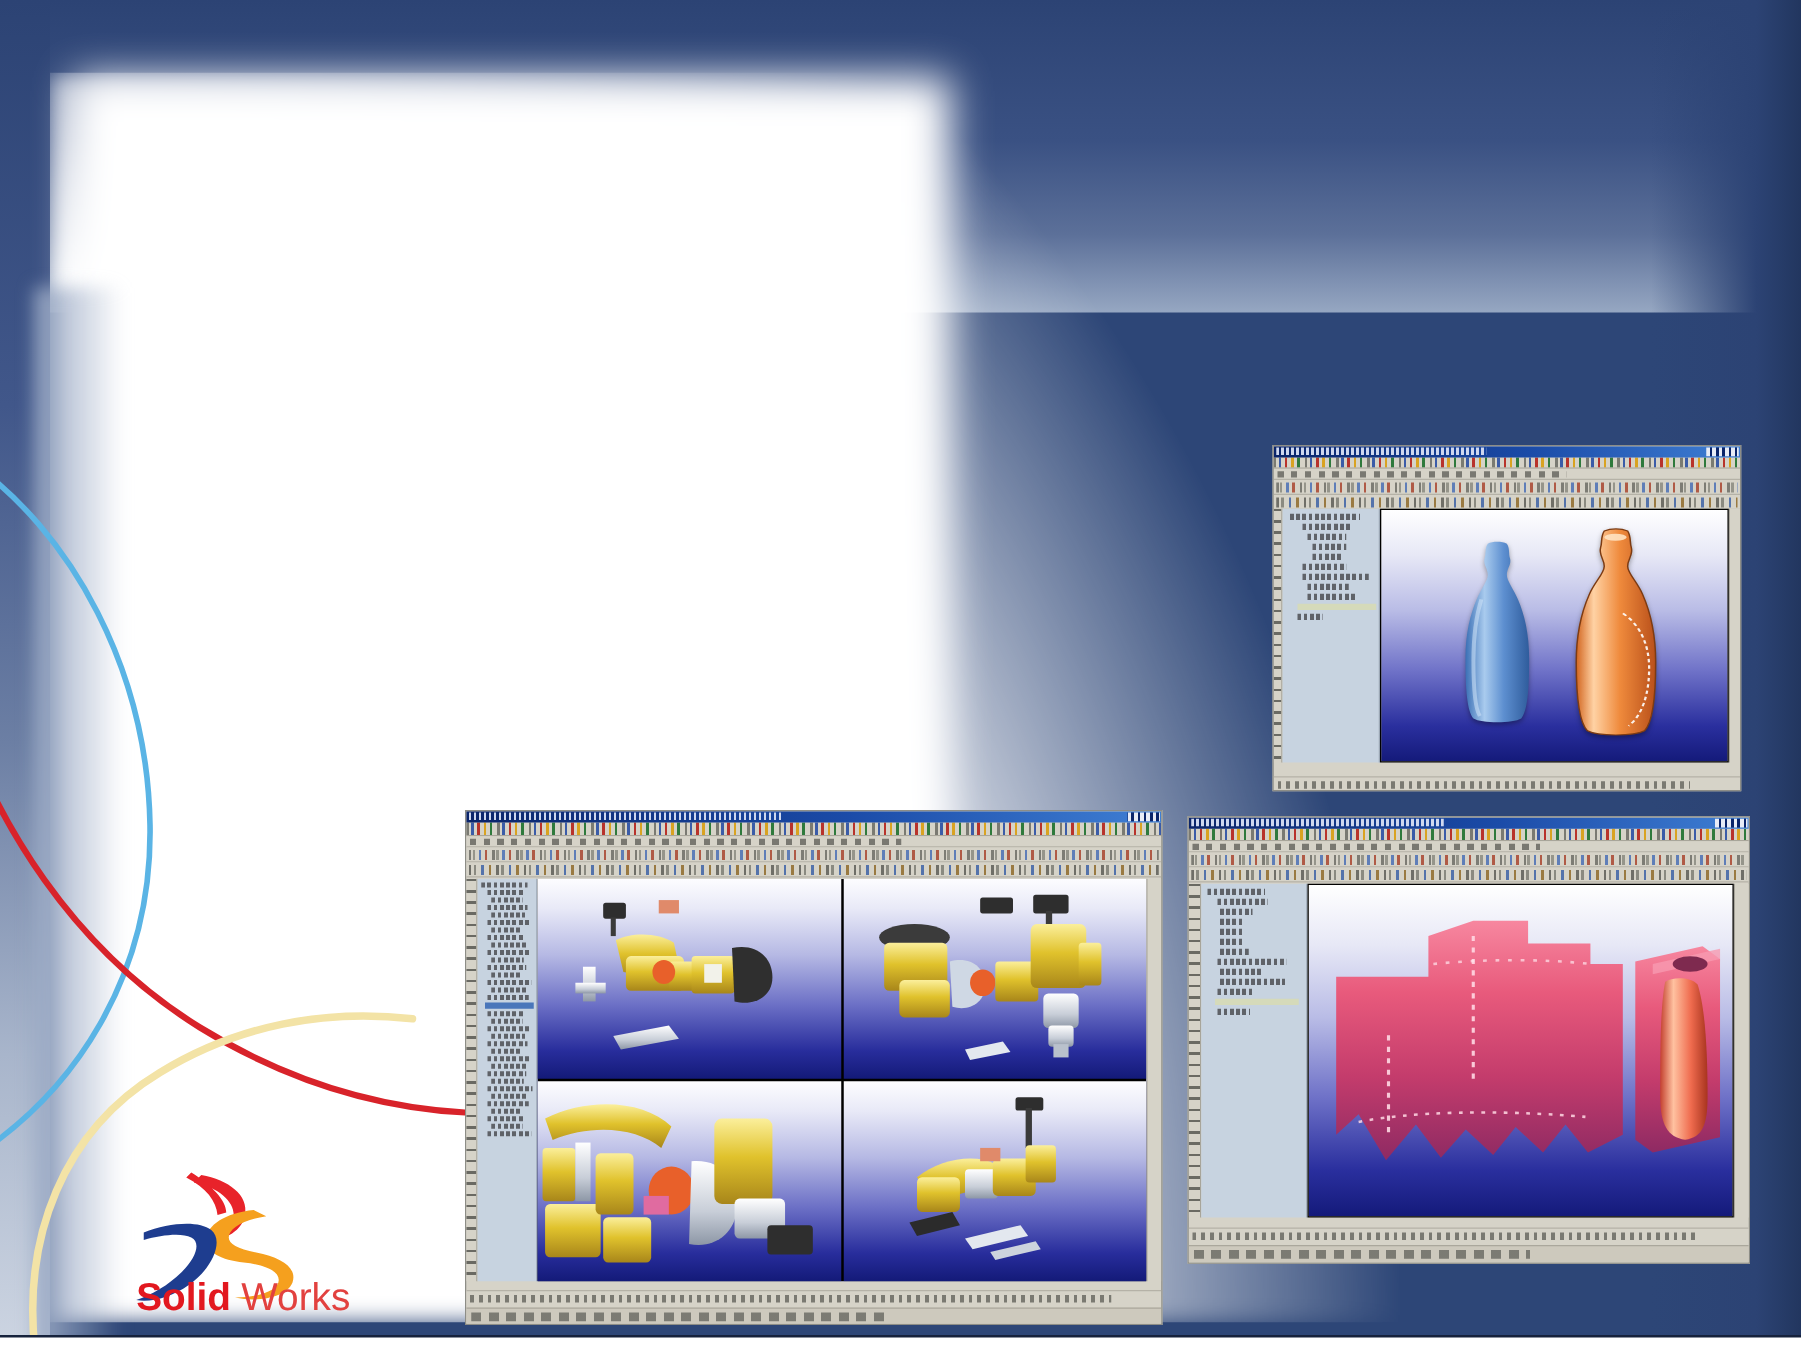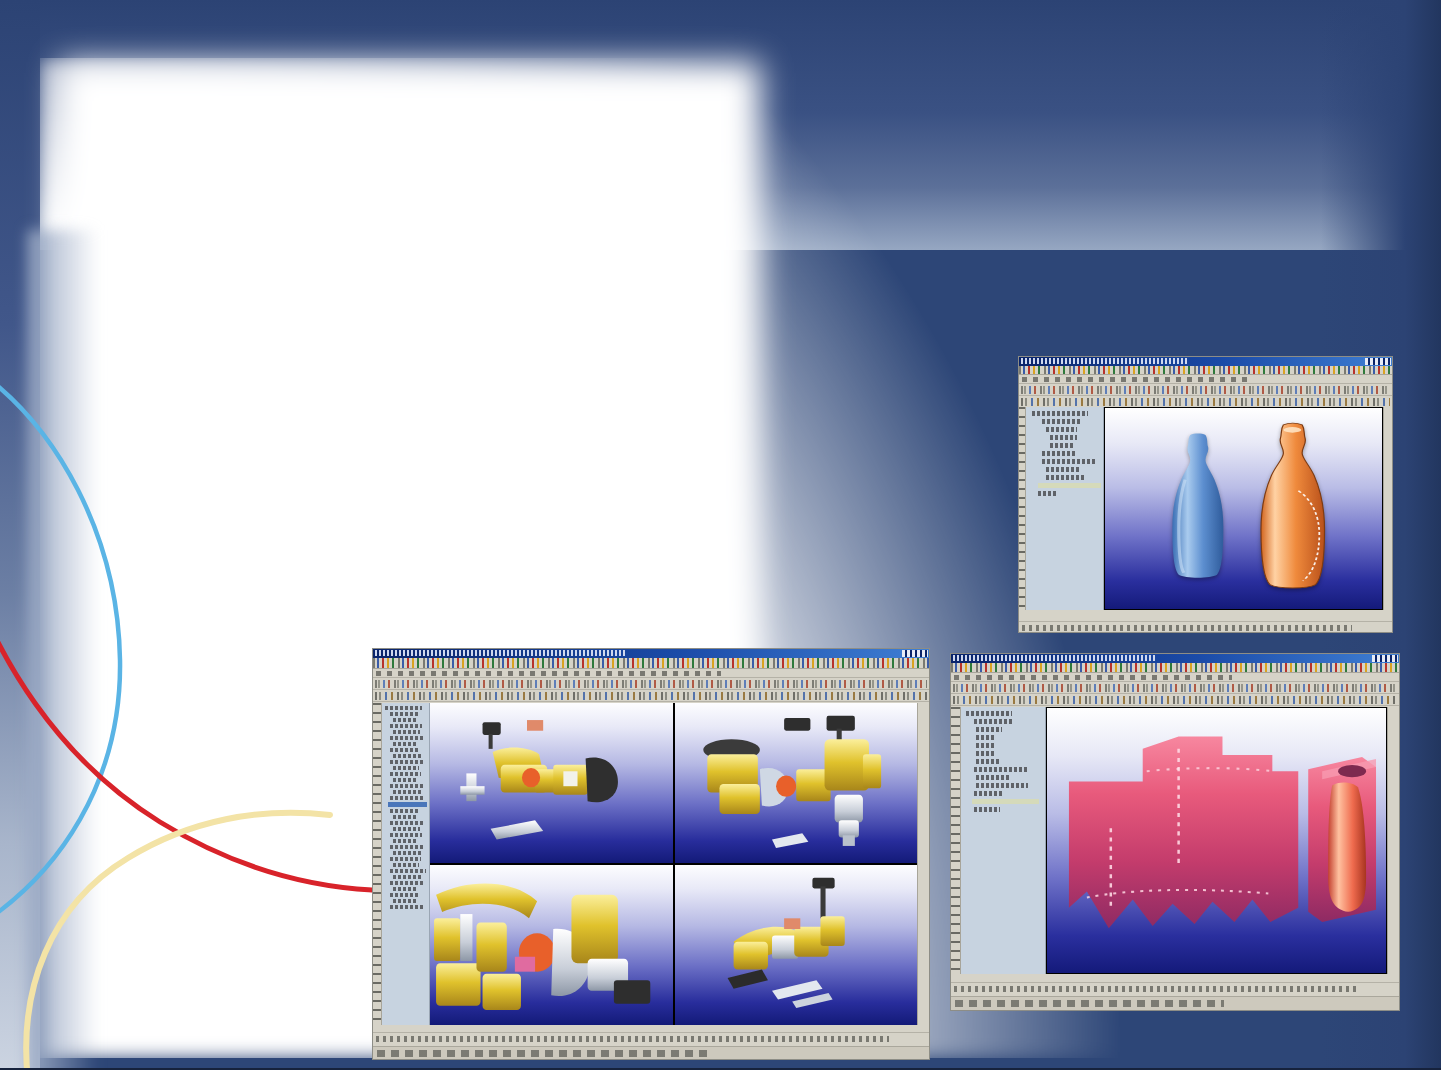--- a/index.html
+++ b/index.html
@@ -125,20 +125,35 @@
   <div class="bg-white-sweep"></div>
   <div class="bg-white-block"></div>
   <div class="bg-left-shade"></div>
 
   <svg class="arcs" viewBox="0 0 420 751">
     <path d="M -30 35 C 60 95, 118 210, 120 330 C 122 450, 60 545, -25 598" fill="none" stroke="#5ab4e5" stroke-width="4.5" stroke-linecap="round"></path>
     <path d="M -40 220 C -5 330, 60 430, 160 492 C 230 535, 300 556, 372 560" fill="none" stroke="#d8232a" stroke-width="5" stroke-linecap="round"></path>
     <path d="M 28 751 C 18 660, 50 575, 128 528 C 190 490, 260 477, 330 485" fill="none" stroke="#f3e3a6" stroke-width="6" stroke-linecap="round"></path>
   </svg>
 
+  <div class="logo">
+    <svg viewBox="0 0 230 125" width="230" height="125">
+      <g>
+        <path d="M66 12 C88 16, 104 28, 101 44 C99 56, 86 64, 70 66 C84 60, 92 52, 92 44 C92 33, 80 22, 60 18 Z" fill="#e8232a"></path>
+        <path d="M58 10 C74 20, 86 32, 86 42 L79 44 C78 33, 70 22, 54 14 Z" fill="#e8232a"></path>
+        <path d="M108 40 C86 42, 70 52, 70 64 C70 74, 82 80, 100 82 C118 84, 128 89, 128 96
+                 C128 104, 113 110, 93 110 C112 114, 134 110, 139 98 C143 86, 130 78, 110 74
+                 C95 71, 88 67, 88 62 C88 55, 99 48, 118 45 Z" fill="#f5a01e"></path>
+        <path d="M20 58 C40 50, 64 48, 74 56 C84 64, 76 86, 56 100 C42 110, 26 114, 14 112
+                 C26 108, 40 100, 50 90 C62 78, 66 66, 58 62 C50 58, 34 60, 20 64 Z" fill="#1e3d8f"></path>
+      </g>
+      <text x="14" y="120" font-family="Liberation Sans, sans-serif" font-size="31" font-weight="bold" fill="#e2181f">Solid</text>
+      <text x="98" y="120" font-family="Liberation Sans, sans-serif" font-size="31" fill="#e2413f">Works</text>
+    </svg>
+  </div>
 
   <div class="cadwin" style="left:1018px; top:356px; width:375px; height:277px;">
     <div class="titlebar">
       <div class="tb-text"></div>
       <div class="tb-icons"></div>
     </div>
     <div class="iconstrip"></div>
     <div class="menubar"></div>
     <div class="toolbar"></div>
     <div class="toolbar toolbar2"></div>

